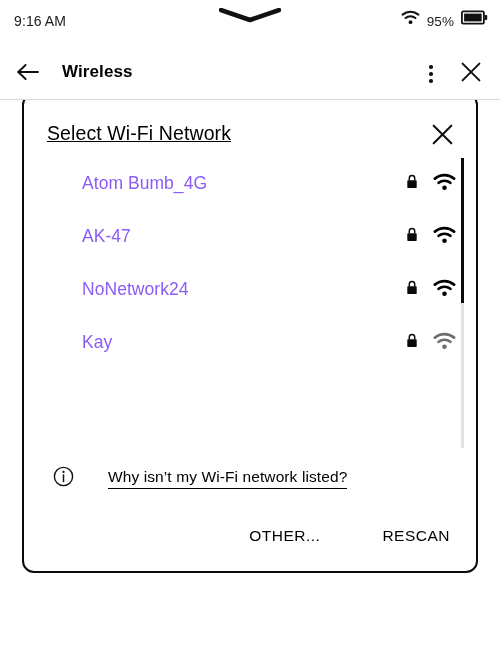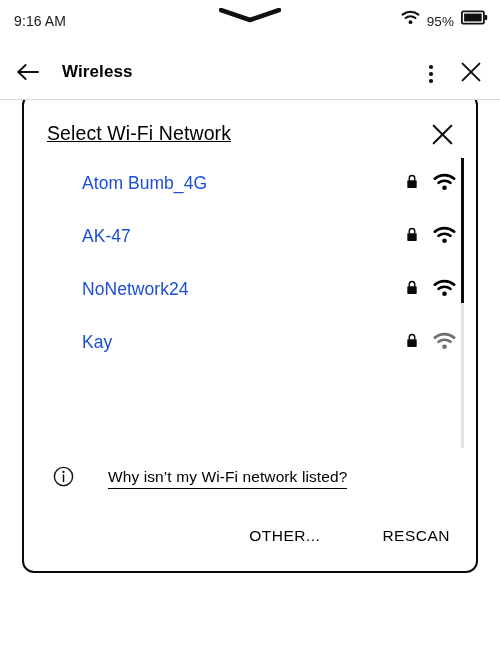--- a/index.html
+++ b/index.html
@@ -205,21 +205,21 @@
     display: flex;
     align-items: center;
     padding: 0 0 0 58px;
     cursor: pointer;
   }
 
   .network-name {
     font-size: 17.5px;
     font-weight: 400;
     letter-spacing: 0.05px;
-    color: #1d4ed8;
+    color: #8b5cf6;
     flex: 1;
   }
 
   .row-icons {
     display: flex;
     align-items: center;
     gap: 15px;
     padding-right: 24px;
   }
 

